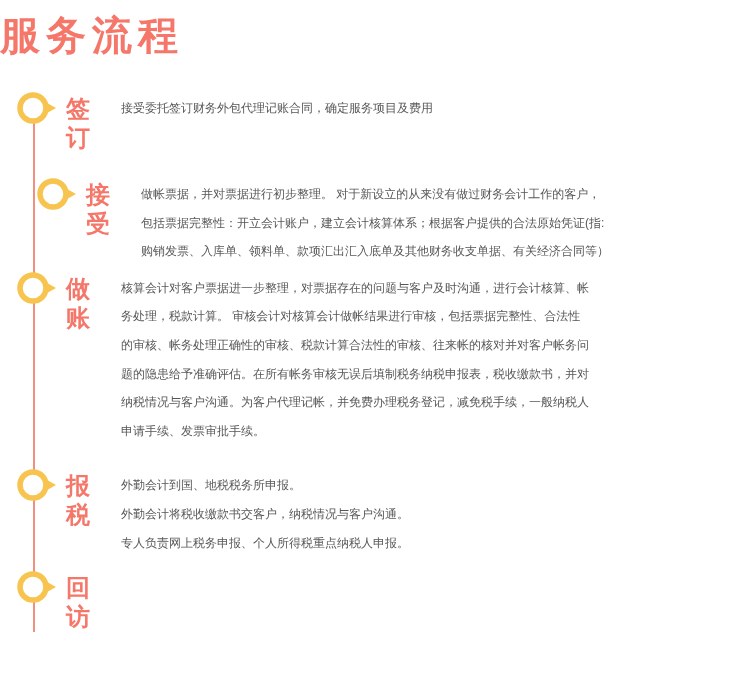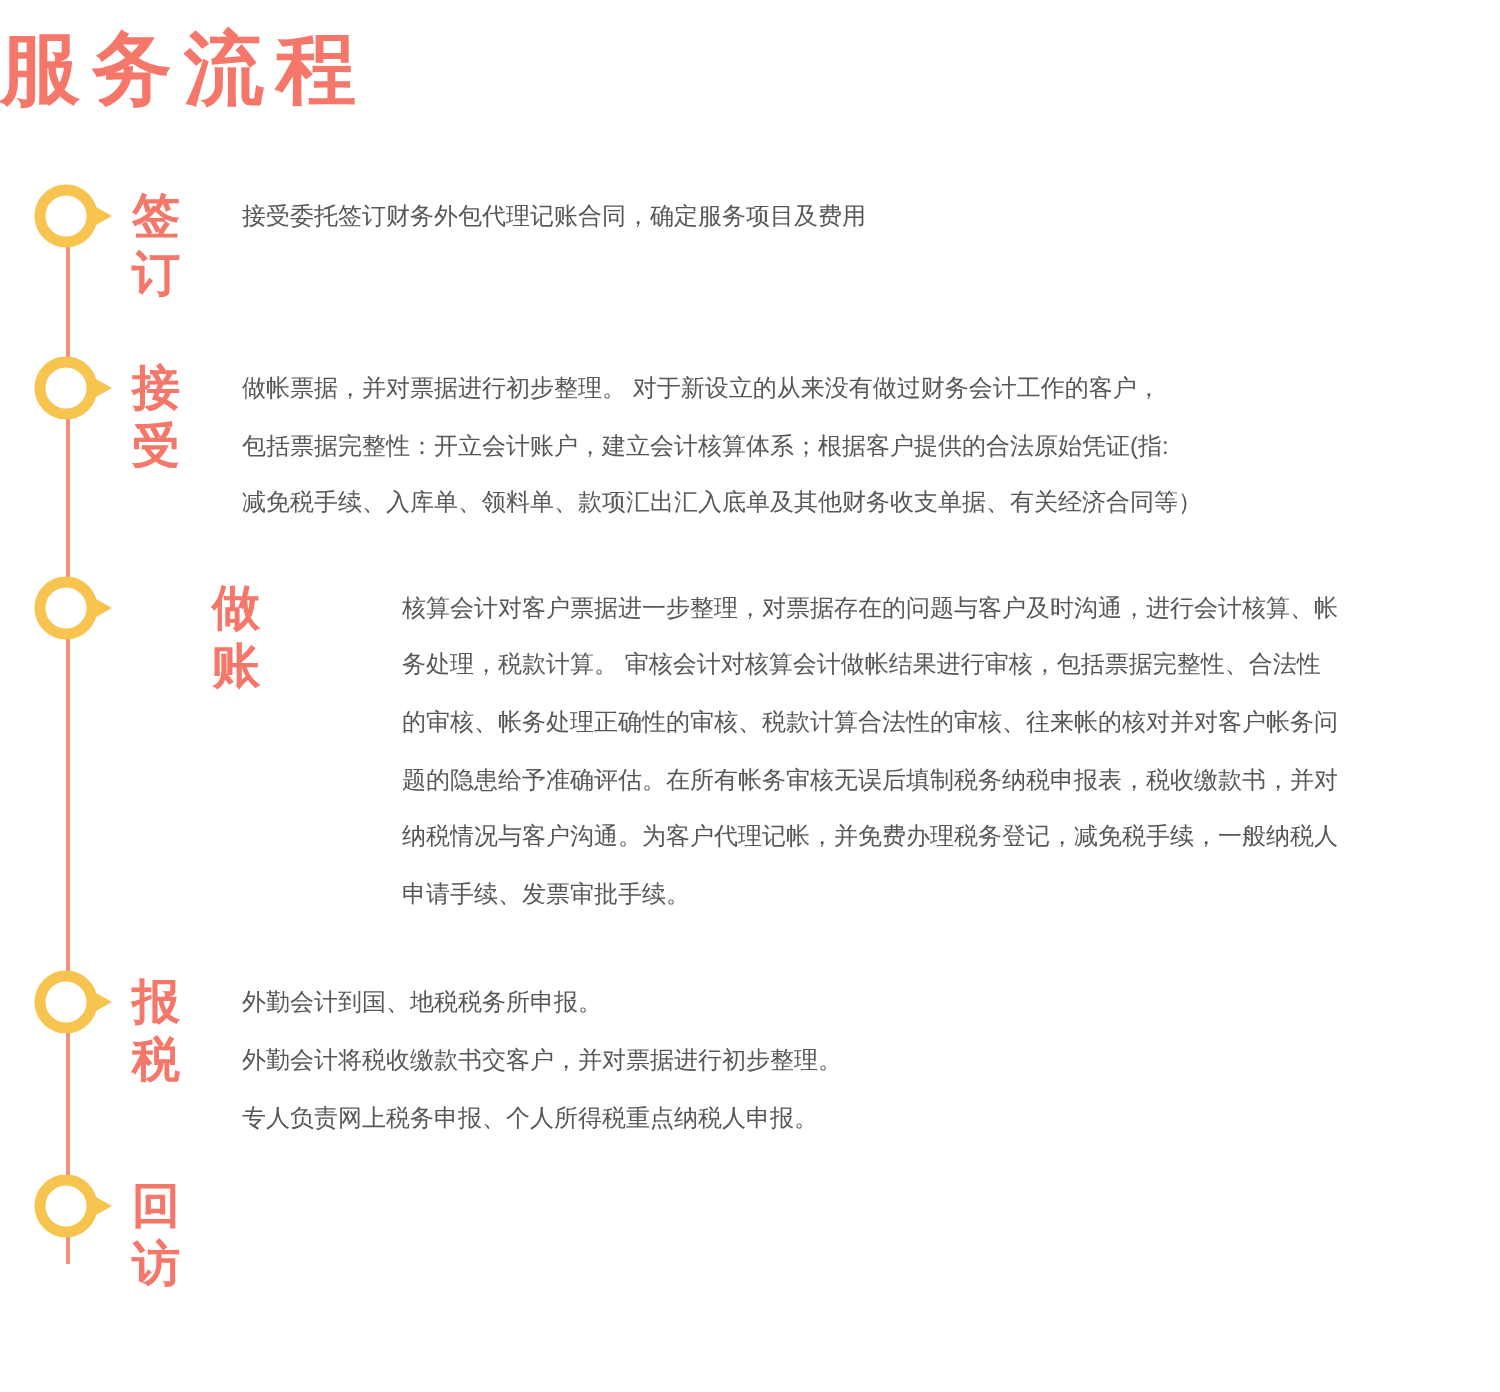--- a/index.html
+++ b/index.html
@@ -28,22 +28,22 @@
     height: 524px;
     background: #F0917F;
     z-index: 0;
   }
   .steps { position: relative; z-index: 1; }
   .step {
     display: flex;
     align-items: flex-start;
   }
   .step-1 { margin-top: 36px; margin-bottom: 28px; }
-  .step-2 { margin-bottom: 24px; }
-  .step-3 { margin-bottom: 26px; gap: 40px; }
+  .step-2 { margin-bottom: 8px; padding-left: 20px; }
+  .step-3 { margin-bottom: 26px; }
   .step-4 { margin-bottom: 16px; }
   .step-5 { margin-bottom: 0; }
   .marker {
     flex: none;
     width: 42px;
     height: 36px;
     margin-left: 16px;
     margin-top: -4px;
   }
   .step-label {
@@ -85,21 +85,21 @@
 
   <div class="step step-2">
     <svg class="marker" viewBox="0 0 42 36" xmlns="http://www.w3.org/2000/svg">
       <polygon points="24,9 40,18 24,27" fill="#F7C44F"></polygon>
       <circle cx="17" cy="18" r="13" fill="#ffffff" stroke="#F7C44F" stroke-width="5.5"></circle>
     </svg>
     <div class="step-label">接受</div>
     <div class="step-text">
       <div class="text-line">做帐票据，并对票据进行初步整理。 对于新设立的从来没有做过财务会计工作的客户，</div>
       <div class="text-line">包括票据完整性：开立会计账户，建立会计核算体系；根据客户提供的合法原始凭证(指:</div>
-      <div class="text-line">减免税手续、入库单、领料单、款项汇出汇入底单及其他财务收支单据、有关经济合同等）</div>
+      <div class="text-line">购销发票、入库单、领料单、款项汇出汇入底单及其他财务收支单据、有关经济合同等）</div>
     </div>
   </div>
 
   <div class="step step-3">
     <svg class="marker" viewBox="0 0 42 36" xmlns="http://www.w3.org/2000/svg">
       <polygon points="24,9 40,18 24,27" fill="#F7C44F"></polygon>
       <circle cx="17" cy="18" r="13" fill="#ffffff" stroke="#F7C44F" stroke-width="5.5"></circle>
     </svg>
     <div class="step-label">做账</div>
     <div class="step-text">
@@ -113,21 +113,21 @@
   </div>
 
   <div class="step step-4">
     <svg class="marker" viewBox="0 0 42 36" xmlns="http://www.w3.org/2000/svg">
       <polygon points="24,9 40,18 24,27" fill="#F7C44F"></polygon>
       <circle cx="17" cy="18" r="13" fill="#ffffff" stroke="#F7C44F" stroke-width="5.5"></circle>
     </svg>
     <div class="step-label">报税</div>
     <div class="step-text">
       <div class="text-line">外勤会计到国、地税税务所申报。</div>
-      <div class="text-line">外勤会计将税收缴款书交客户，并对票据进行初步整理。</div>
+      <div class="text-line">外勤会计将税收缴款书交客户，纳税情况与客户沟通。</div>
       <div class="text-line">专人负责网上税务申报、个人所得税重点纳税人申报。</div>
     </div>
   </div>
 
   <div class="step step-5">
     <svg class="marker" viewBox="0 0 42 36" xmlns="http://www.w3.org/2000/svg">
       <polygon points="24,9 40,18 24,27" fill="#F7C44F"></polygon>
       <circle cx="17" cy="18" r="13" fill="#ffffff" stroke="#F7C44F" stroke-width="5.5"></circle>
     </svg>
     <div class="step-label">回访</div>

